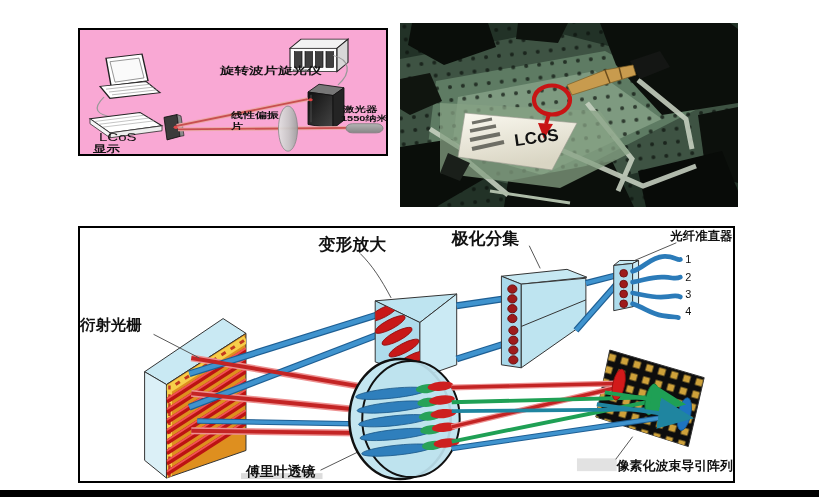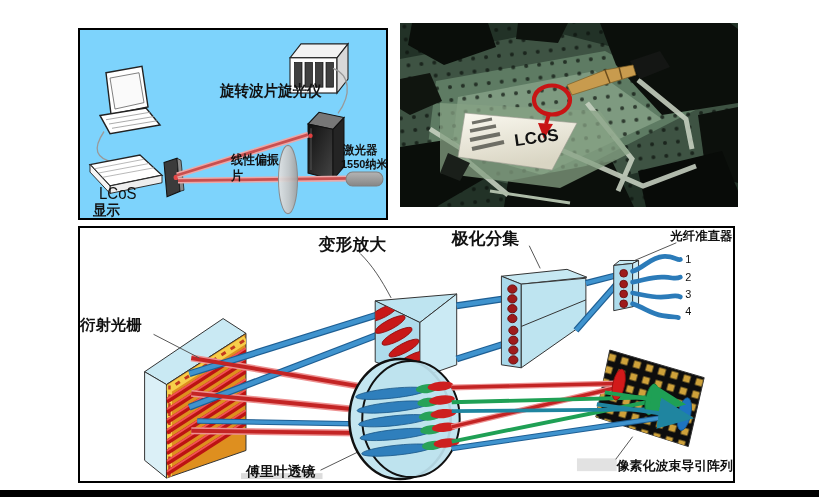--- a/index.html
+++ b/index.html
@@ -1,19 +1,19 @@
 <!DOCTYPE html>
 <html><head>
 <meta charset="utf-8">
 <style>
   html,body{margin:0;padding:0;background:#fff;}
   .canvas{position:relative;width:819px;height:502px;background:#fff;overflow:hidden;
           font-family:"Liberation Sans","DejaVu Sans",sans-serif;}
   .panel{position:absolute;}
-  #schematic-box{left:78px;top:28px;width:310px;height:192px;border:2px solid #000;box-sizing:border-box;background:#7dd3fc;}
+  #schematic-box{left:78px;top:28px;width:310px;height:128px;border:2px solid #000;box-sizing:border-box;background:#f9a8d4;}
   #photo-box{left:400px;top:23px;width:338px;height:184px;background:#15211a;}
   #diagram-box{left:78px;top:226px;width:657px;height:257px;border:2px solid #000;box-sizing:border-box;background:#fff;}
   #bottom-bar{left:0;top:490px;width:819px;height:7px;background:#000;}
   svg{position:absolute;left:0;top:0;width:100%;height:100%;display:block;}
   text{font-family:"Liberation Sans","DejaVu Sans",sans-serif;fill:#111;}
   .cn{font-weight:bold;}
 </style>
 </head>
 <body>
 

